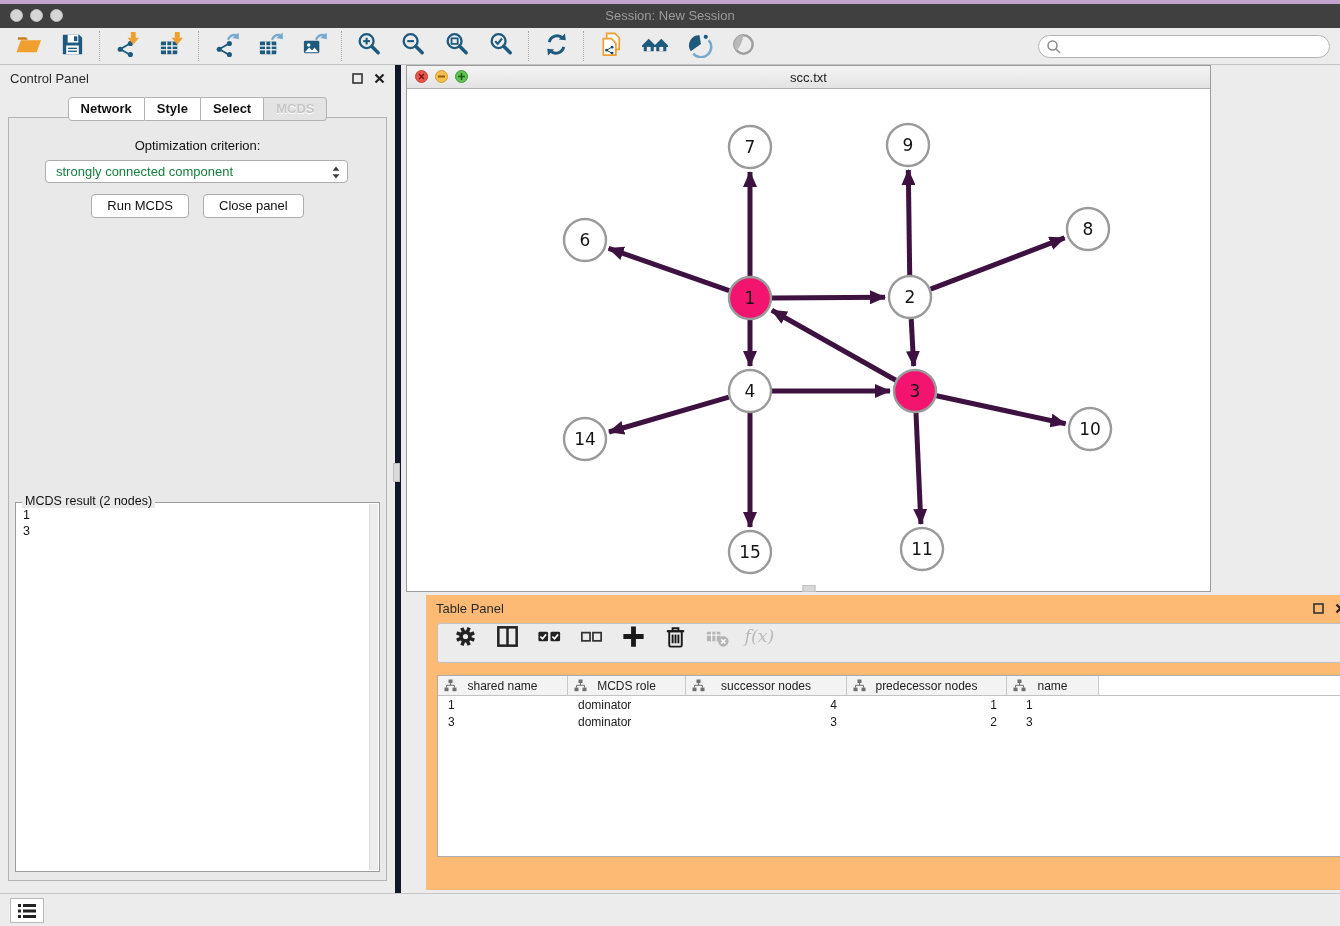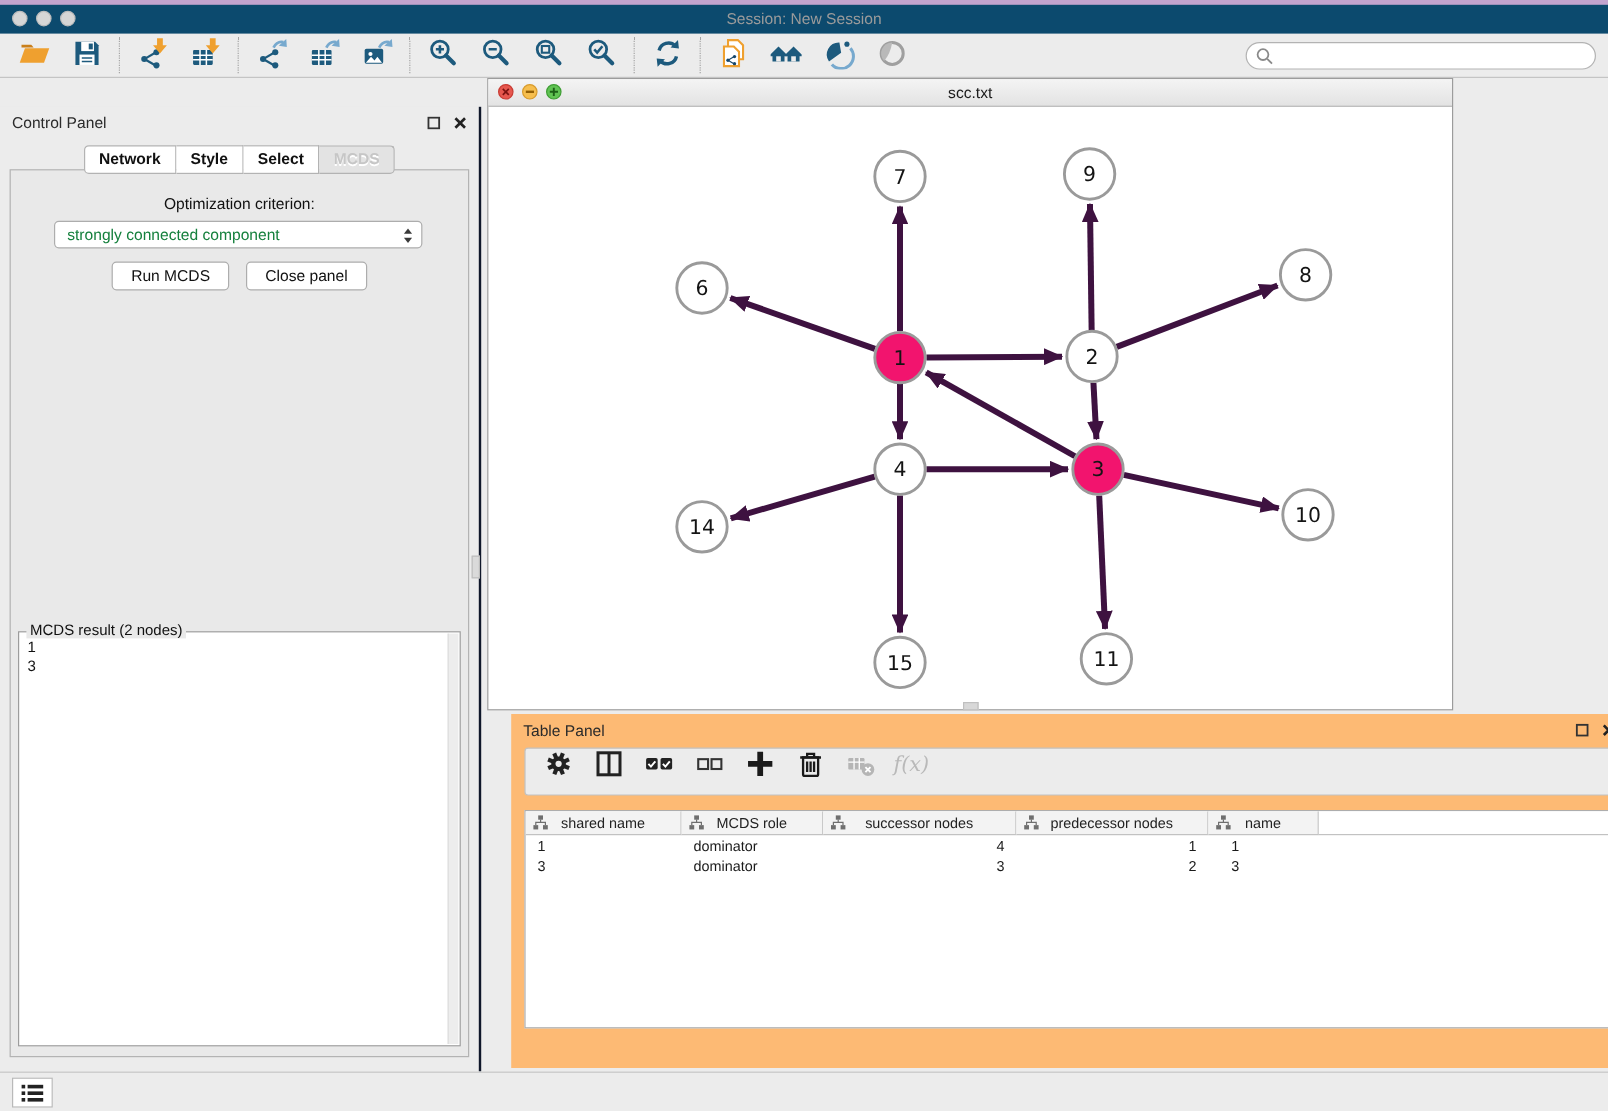--- a/index.html
+++ b/index.html
@@ -1,41 +1,41 @@
 <!DOCTYPE html>
 <html><head>
 <meta charset="utf-8">
 <style>
   * { box-sizing: border-box; margin:0; padding:0; }
   html,body { width:1340px; height:926px; }
   body { position:relative; font-family:"Liberation Sans",sans-serif; background:#ececec; overflow:hidden; }
 
   
-  .titlebar { position:absolute; top:0; left:0; right:0; height:44px; background:#0c4a6e; border-bottom:1px solid #cccccc; }
+  .titlebar { position:absolute; top:0; left:0; right:0; height:44px; background:#404040; border-bottom:1px solid #cccccc; }
   .mac-accent { position:absolute; top:0; left:0; right:0; height:4px; background:#c3a4ce; }
   .tl-group { position:absolute; left:10px; top:9px; display:flex; gap:7px; }
   .tl { width:13px; height:13px; border-radius:50%; background:#d6d6d6; border:1px solid #bcbcbc; }
   .titlebar-title { position:absolute; left:0; right:0; top:8px; text-align:center; font-size:13px; color:#9b9b9b; }
 
   
   .toolbar { position:absolute; top:28px; left:0; right:0; height:37px; background:#ececec; border-bottom:1px solid #c4c4c4; display:flex; align-items:center; padding-left:6px; }
   #toolbar-items { display:flex; align-items:center; }
   .tbtn { width:44px; height:33px; display:flex; align-items:center; justify-content:center; background:none; border:none; cursor:default; }
   .tsep { width:1px; height:30px; border-left:1px dotted #a5a5a5; margin:0 5px; display:inline-block; }
   .toolbar-spacer { flex:1; }
   .searchbox { width:292px; height:23px; border:1px solid #b3b3b3; border-radius:12px; background:#fff; margin-right:10px; position:relative; }
   .searchbox svg { position:absolute; left:7px; top:3px; }
   .search-input { position:absolute; left:26px; right:10px; top:1px; bottom:1px; border:none; outline:none; font-size:12px; background:transparent; }
 
   
   .panel-title { position:absolute; left:10px; top:6px; font-size:13px; color:#2b2b2b; }
   .panel-icons { position:absolute; right:10px; top:8px; display:flex; gap:11px; align-items:center; }
 
   
-  #control-panel { position:absolute; left:0; top:65px; width:401px; bottom:33px; background:#ececec; border-right:2px solid #0f172a;margin-top:24px; }
+  #control-panel { position:absolute; left:0; top:65px; width:401px; bottom:33px; background:#ececec; border-right:6px solid #0f172a; }
   .cp-tabs { position:absolute; top:32px; left:0; right:0; display:flex; justify-content:center; z-index:2;text-align:center; }
   .tab { background:#fff; border:1px solid #b3b3b3; border-left-width:0; padding:3px 12px 4px; font-size:13px; font-weight:bold; color:#111; white-space:nowrap; }
   .tab:first-child { border-left-width:1px; border-radius:4px 0 0 4px; }
   .tab:last-child { border-radius:0 4px 4px 0; }
   .tab.etched { background:#e3e3e3; color:#c6c6c6; text-shadow:0 1px 0 #fff; }
   .cp-content { position:absolute; left:8px; right:8px; top:52px; bottom:12px; border:1px solid #b3b3b3; background:#e9e9e9; }
   .opt-label { position:absolute; top:20px; left:0; right:0; text-align:center; font-size:13px; color:#111; }
   .criterion-select { position:absolute; left:36px; right:38px; top:42px; height:23px; background:#fff; border:1px solid #adadad; border-radius:4px; font-size:13px; display:flex; align-items:center; padding-left:10px; color:#15803d; }
   .criterion-select svg { position:absolute; right:3px; top:3px; }
   .cp-buttons { position:absolute; top:76px; left:0; right:0; display:flex; justify-content:center; gap:14px; }

